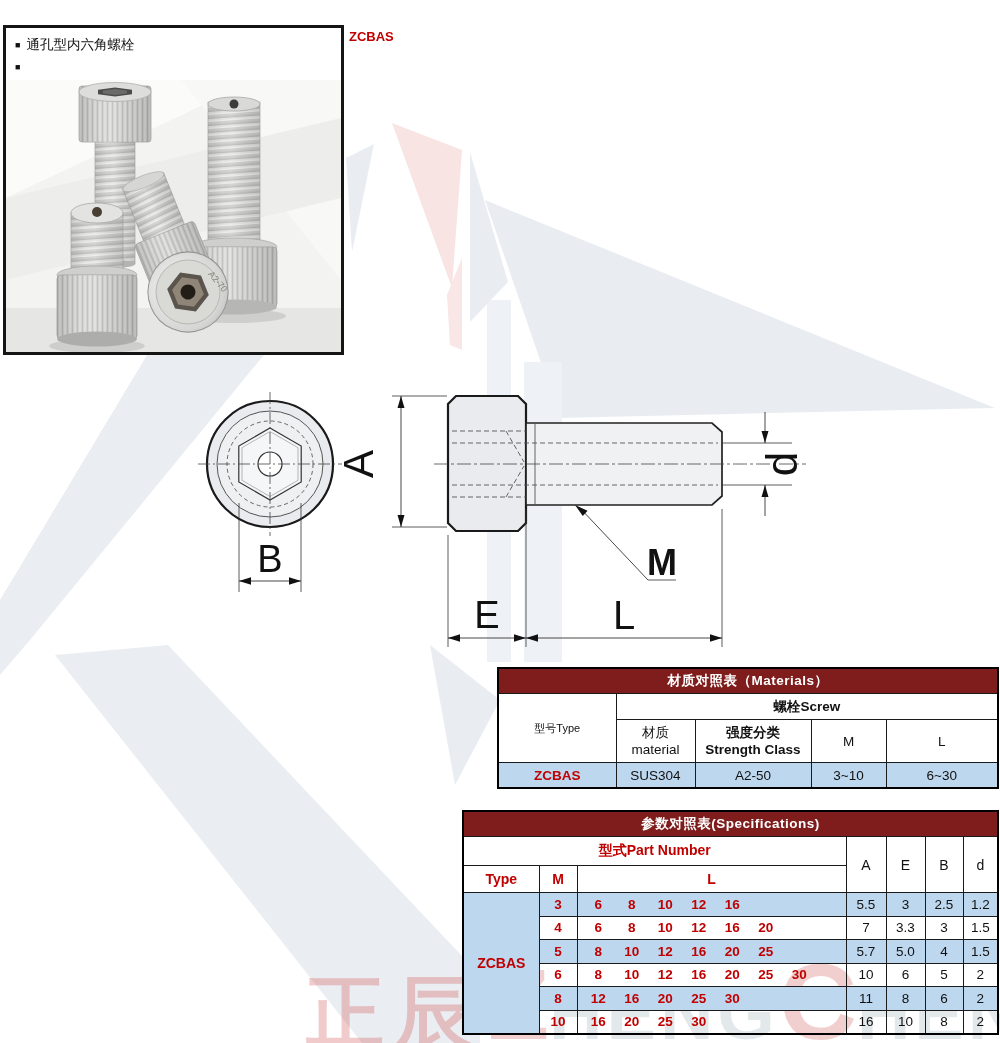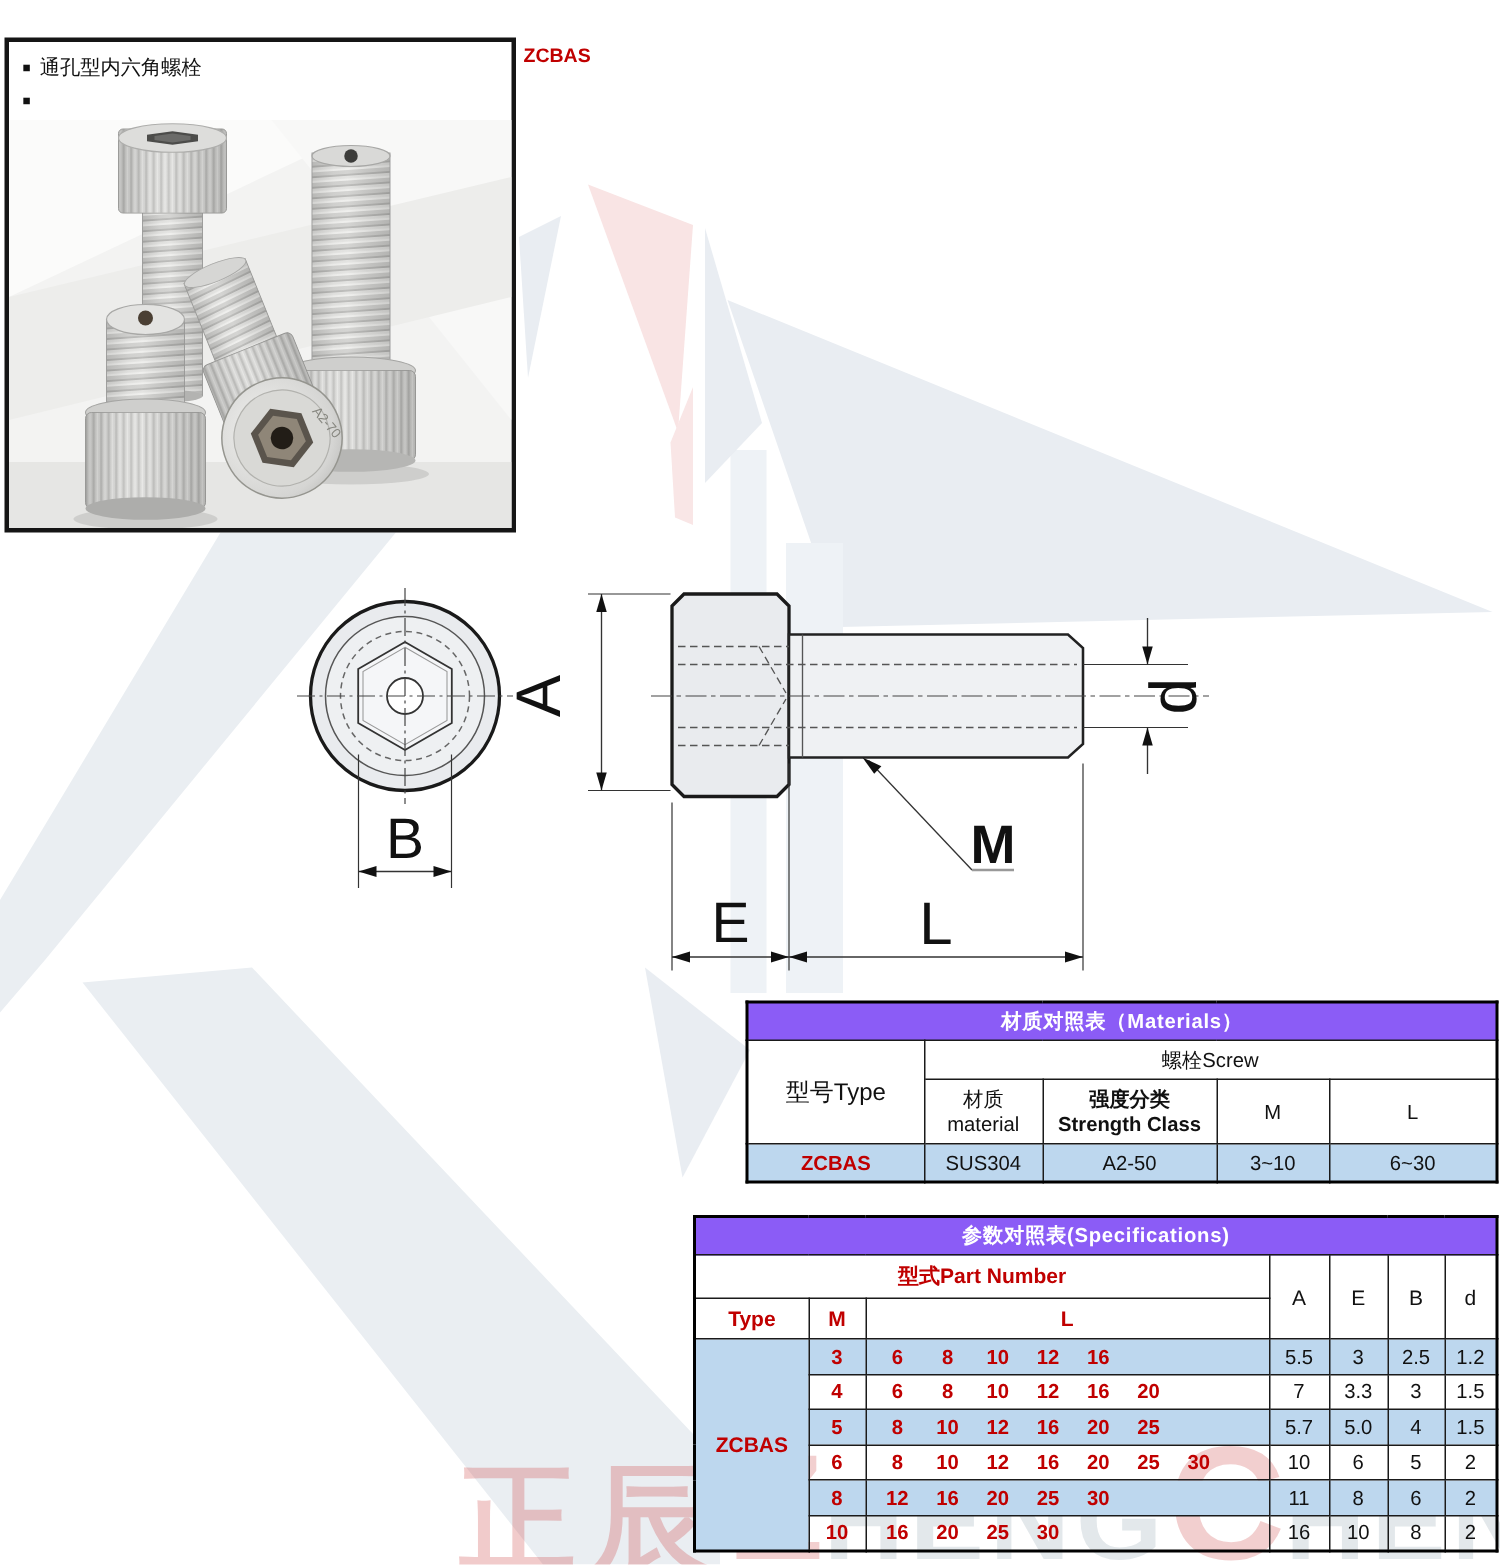--- a/index.html
+++ b/index.html
@@ -34,28 +34,28 @@
   .product-code{
     position:absolute;left:349px;top:29px;z-index:3;
     color:#c00000;font-weight:bold;font-size:13px;
   }
 
   
   table{border-collapse:collapse;position:absolute;z-index:3;table-layout:fixed;}
   table,td,th{border:1px solid #1a1a1a;}
   table{border:2px solid #000;}
   th,td{padding:0;text-align:center;vertical-align:middle;font-size:13.5px;color:#111;}
-  .blue-head{background:#8b5cf6;color:#fff;font-weight:bold;font-size:13.5px;height:24px;letter-spacing:.5px;}
+  .blue-head{background:#7f1d1d;color:#fff;font-weight:bold;font-size:13.5px;height:24px;letter-spacing:.5px;}
   .red{color:#c00000;font-weight:bold;}
 
   .materials{left:497px;top:667px;width:500px;}
   .materials .r-screw{height:26px;font-size:13.5px;}
   .materials .r-sub{height:43px;font-size:13px;line-height:17px;}
   .materials .r-data td{height:24px;background:#bdd7ee;}
-  .materials .type-head{font-size:16px;}
+  .materials .type-head{font-size:11px;}
 
   .specs{left:462px;top:810px;width:535px;}
   .specs .r-pn th{height:28px;font-size:14px;margin-left:40px;}
   .specs .r-tml th{height:26px;font-size:14px;}
   .specs .dimhead{font-weight:normal;font-size:15px;background:transparent;}
   .specs tbody td{height:22.5px;background:transparent;}
   .specs tbody tr.shade td{background:#bdd7ee;}
   .specs tbody td.type-cell{background:transparent;font-size:14px;}
   .specs .l-slots{display:flex;padding-left:4px;}
   .specs .l-slots span{width:33.5px;text-align:center;font-weight:bold;color:#c00000;font-size:13.5px;}
@@ -254,21 +254,21 @@
       <col style="width:116px">
       <col style="width:75px">
       <col style="width:112px">
     </colgroup>
   <tbody>
       <tr>
     <th colspan="5" class="blue-head">材质对照表（Materials）</th>
   </tr>
   <tr class="r-screw">
     <th rowspan="2" class="type-head" style="font-weight:normal">型号Type</th>
-    <th colspan="4" style="font-weight:normal">螺栓Screw</th>
+    <th colspan="4" style="font-weight:bold">螺栓Screw</th>
   </tr>
   <tr class="r-sub">
     <th style="font-weight:normal">
       <span>材质</span><br>
       <span>material</span>
     </th>
     <th style="font-weight:bold">
       <span>强度分类</span><br>
       <span>Strength Class</span>
     </th>

